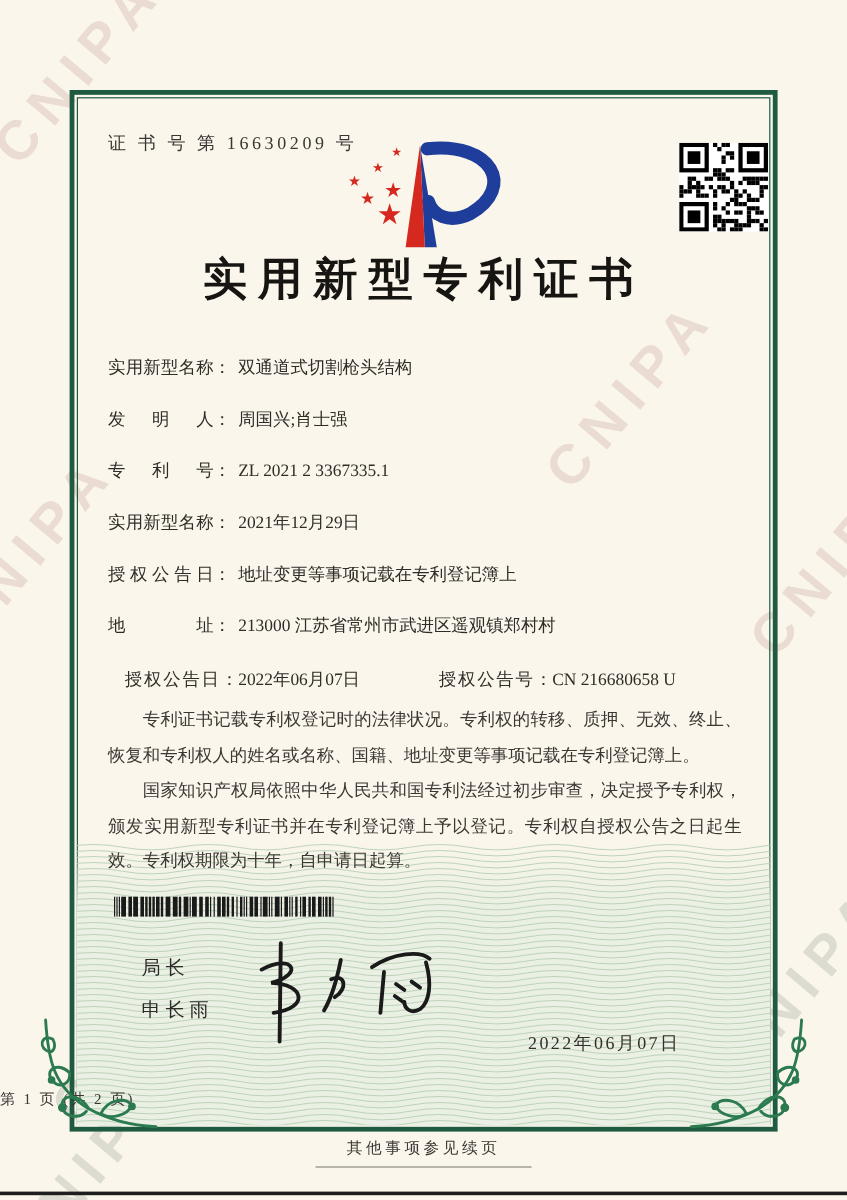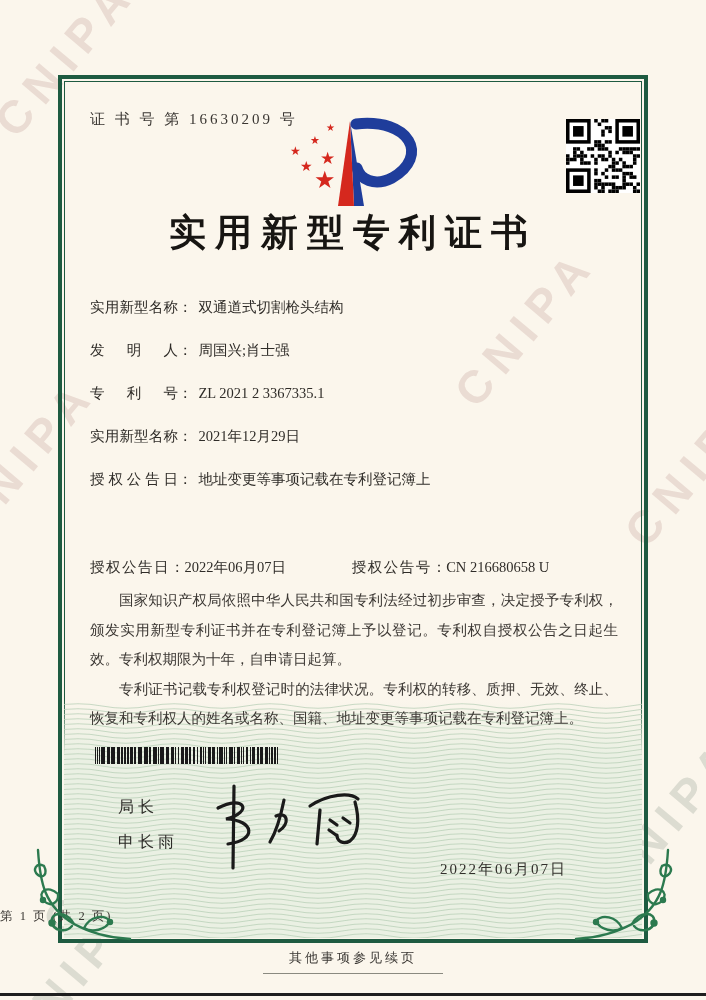--- a/index.html
+++ b/index.html
@@ -27,21 +27,21 @@
   .logo .star{position:absolute;color:#d5281e;line-height:1;}
   
   .qr{position:absolute;left:566px;top:119px;width:74px;height:74px;background:#fff;}
   .title{position:absolute;left:0;top:208px;width:100%;text-align:center;
          font-size:37px;font-weight:bold;letter-spacing:9px;color:#171512;}
   
   .fields{position:absolute;left:90px;top:286px;width:540px;}
   .frow{height:43px;line-height:43px;font-size:14.5px;color:#2f2c28;white-space:nowrap;}
   .flabel{display:inline-block;width:88px;text-align:justify;text-align-last:justify;font-family:Liberation Serif, serif;}
   .fcolon{margin-right:6px;}
-  .grantrow{position:absolute;left:90px;top:546px;width:540px;height:43px;line-height:43px;
+  .grantrow{position:absolute;left:104px;top:546px;width:540px;height:43px;line-height:43px;
             font-size:14.5px;white-space:nowrap;color:#2f2c28;}
   .grant-no{margin-left:62px;}
   .glabel{letter-spacing:1.5px;}
   
   .paras{position:absolute;left:90px;top:586px;width:528px;font-size:14.5px;
          line-height:29.5px;color:#3b3733;text-align:justify;}
   .paras p{margin:0;text-indent:2em;}
   
   .barcode{position:absolute;left:95px;top:747px;width:185px;height:17px;}
   
@@ -285,32 +285,35 @@
       </div>
       <div class="frow">
         <span class="flabel">专利号</span><span class="fcolon">：</span><span>ZL 2021 2 3367335.1</span>
       </div>
       <div class="frow">
         <span class="flabel">实用新型名称</span><span class="fcolon">：</span><span>2021年12月29日</span>
       </div>
       <div class="frow">
         <span class="flabel">授权公告日</span><span class="fcolon">：</span><span>地址变更等事项记载在专利登记簿上</span>
       </div>
+      <div class="frow">
+        <span class="flabel">地址</span><span class="fcolon">：</span><span>213000 江苏省常州市武进区遥观镇郑村村</span>
+      </div>
     </div>
 
     <div class="grantrow">
       <span class="glabel">授权公告日</span><span>：</span><span>2022年06月07日</span>
       <span class="grant-no">
         <span class="glabel">授权公告号</span><span>：</span><span>CN 216680658 U</span>
       </span>
     </div>
 
     <div class="paras">
+      <p>专利证书记载专利权登记时的法律状况。专利权的转移、质押、无效、终止、恢复和专利权人的姓名或名称、国籍、地址变更等事项记载在专利登记簿上。</p>
       <p>国家知识产权局依照中华人民共和国专利法经过初步审查，决定授予专利权，颁发实用新型专利证书并在专利登记簿上予以登记。专利权自授权公告之日起生效。专利权期限为十年，自申请日起算。</p>
-      <p>专利证书记载专利权登记时的法律状况。专利权的转移、质押、无效、终止、恢复和专利权人的姓名或名称、国籍、地址变更等事项记载在专利登记簿上。</p>
     </div>
 
     <div class="barcode" id="barcode"><svg width="185" height="17">
           <g fill="#1a1a1a">
             <rect x="0" y="0" width="1" height="17"></rect>
             <rect x="2" y="0" width="1" height="17"></rect>
             <rect x="4" y="0" width="1" height="17"></rect>
             <rect x="6" y="0" width="4" height="17"></rect>
             <rect x="12" y="0" width="3" height="17"></rect>
             <rect x="16" y="0" width="4" height="17"></rect>

